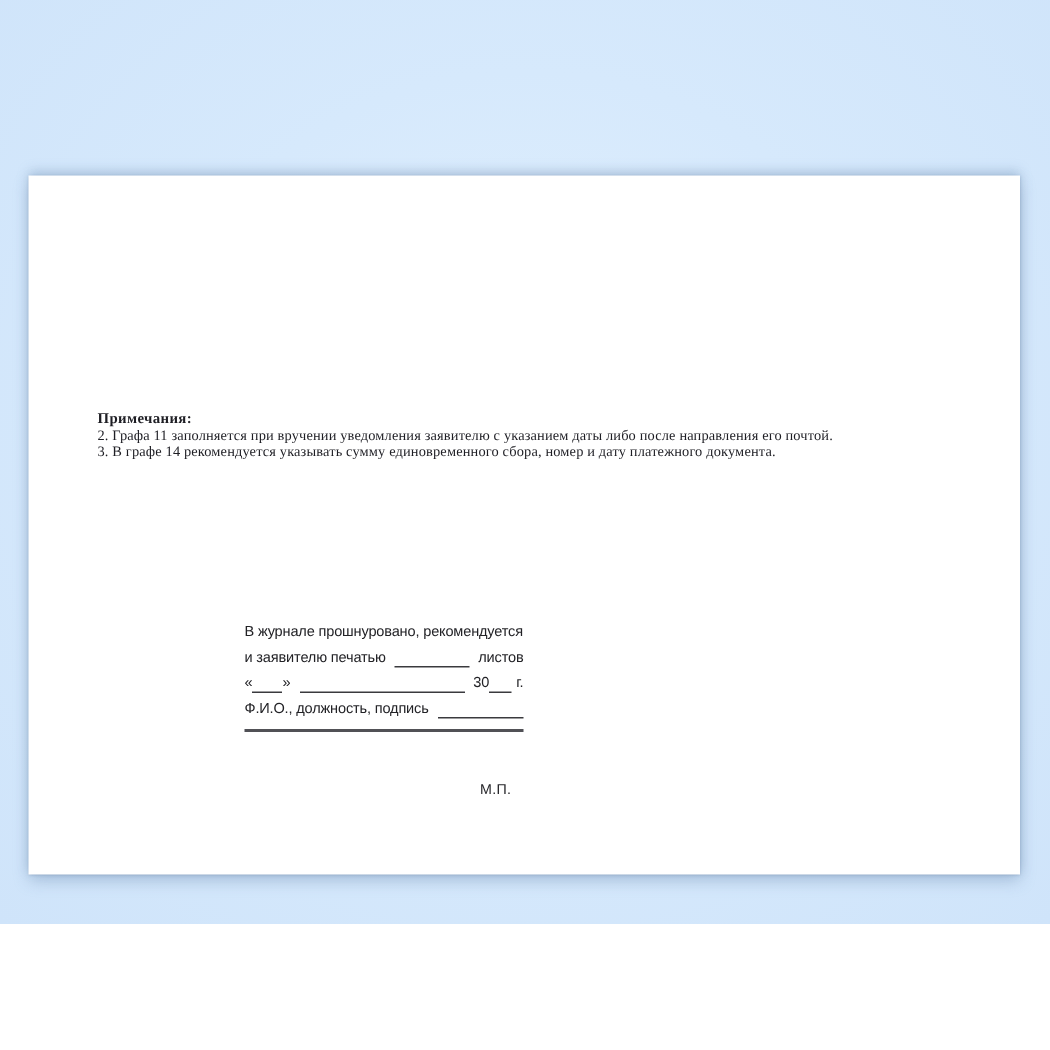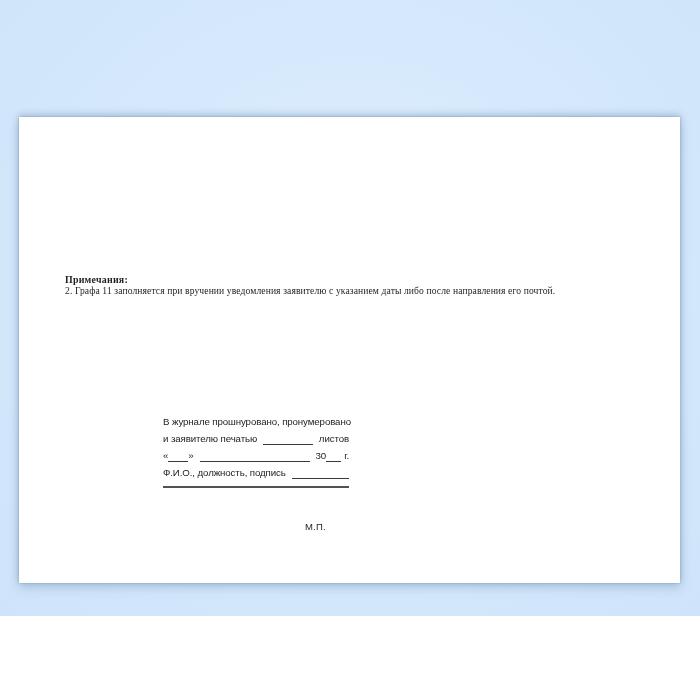--- a/index.html
+++ b/index.html
@@ -76,42 +76,43 @@
   .ml3  { margin-left: 3px; }
   .w20  { width: 20px; }
   .w15  { width: 15px; }
   .rule {
     height: 7px;
     border-bottom: 2px solid #515156;
   }
   
   .seal {
     position: absolute;
-    left: 286px;
+    left: 301px;
     top: 404px;
     font-family: "Liberation Sans", sans-serif;
     font-size: 9.5px;
     color: #26262a;
     letter-spacing: 0.2px;
   }
 </style>
 </head>
 <body>
 
 <div class="stage">
   <div class="paper">
 
     <div class="notes">
       <div class="heading">Примечания:</div>
       <div>2. Графа 11 заполняется при вручении уведомления заявителю с указанием даты либо после направления его почтой.</div>
+      <div>3. В графе 14 рекомендуется указывать сумму единовременного сбора, номер и дату платежного документа.</div>
     </div>
 
     <div class="cert">
       <div class="crow">
-        <span>В журнале прошнуровано, пронумеровано</span>
+        <span>В журнале прошнуровано, рекомендуется</span>
       </div>
       <div class="crow">
         <span>и заявителю печатью</span>
         <span class="blank grow mg"></span>
         <span>листов</span>
       </div>
       <div class="crow">
         <span>«</span>
         <span class="blank w20"></span>
         <span>»</span>

